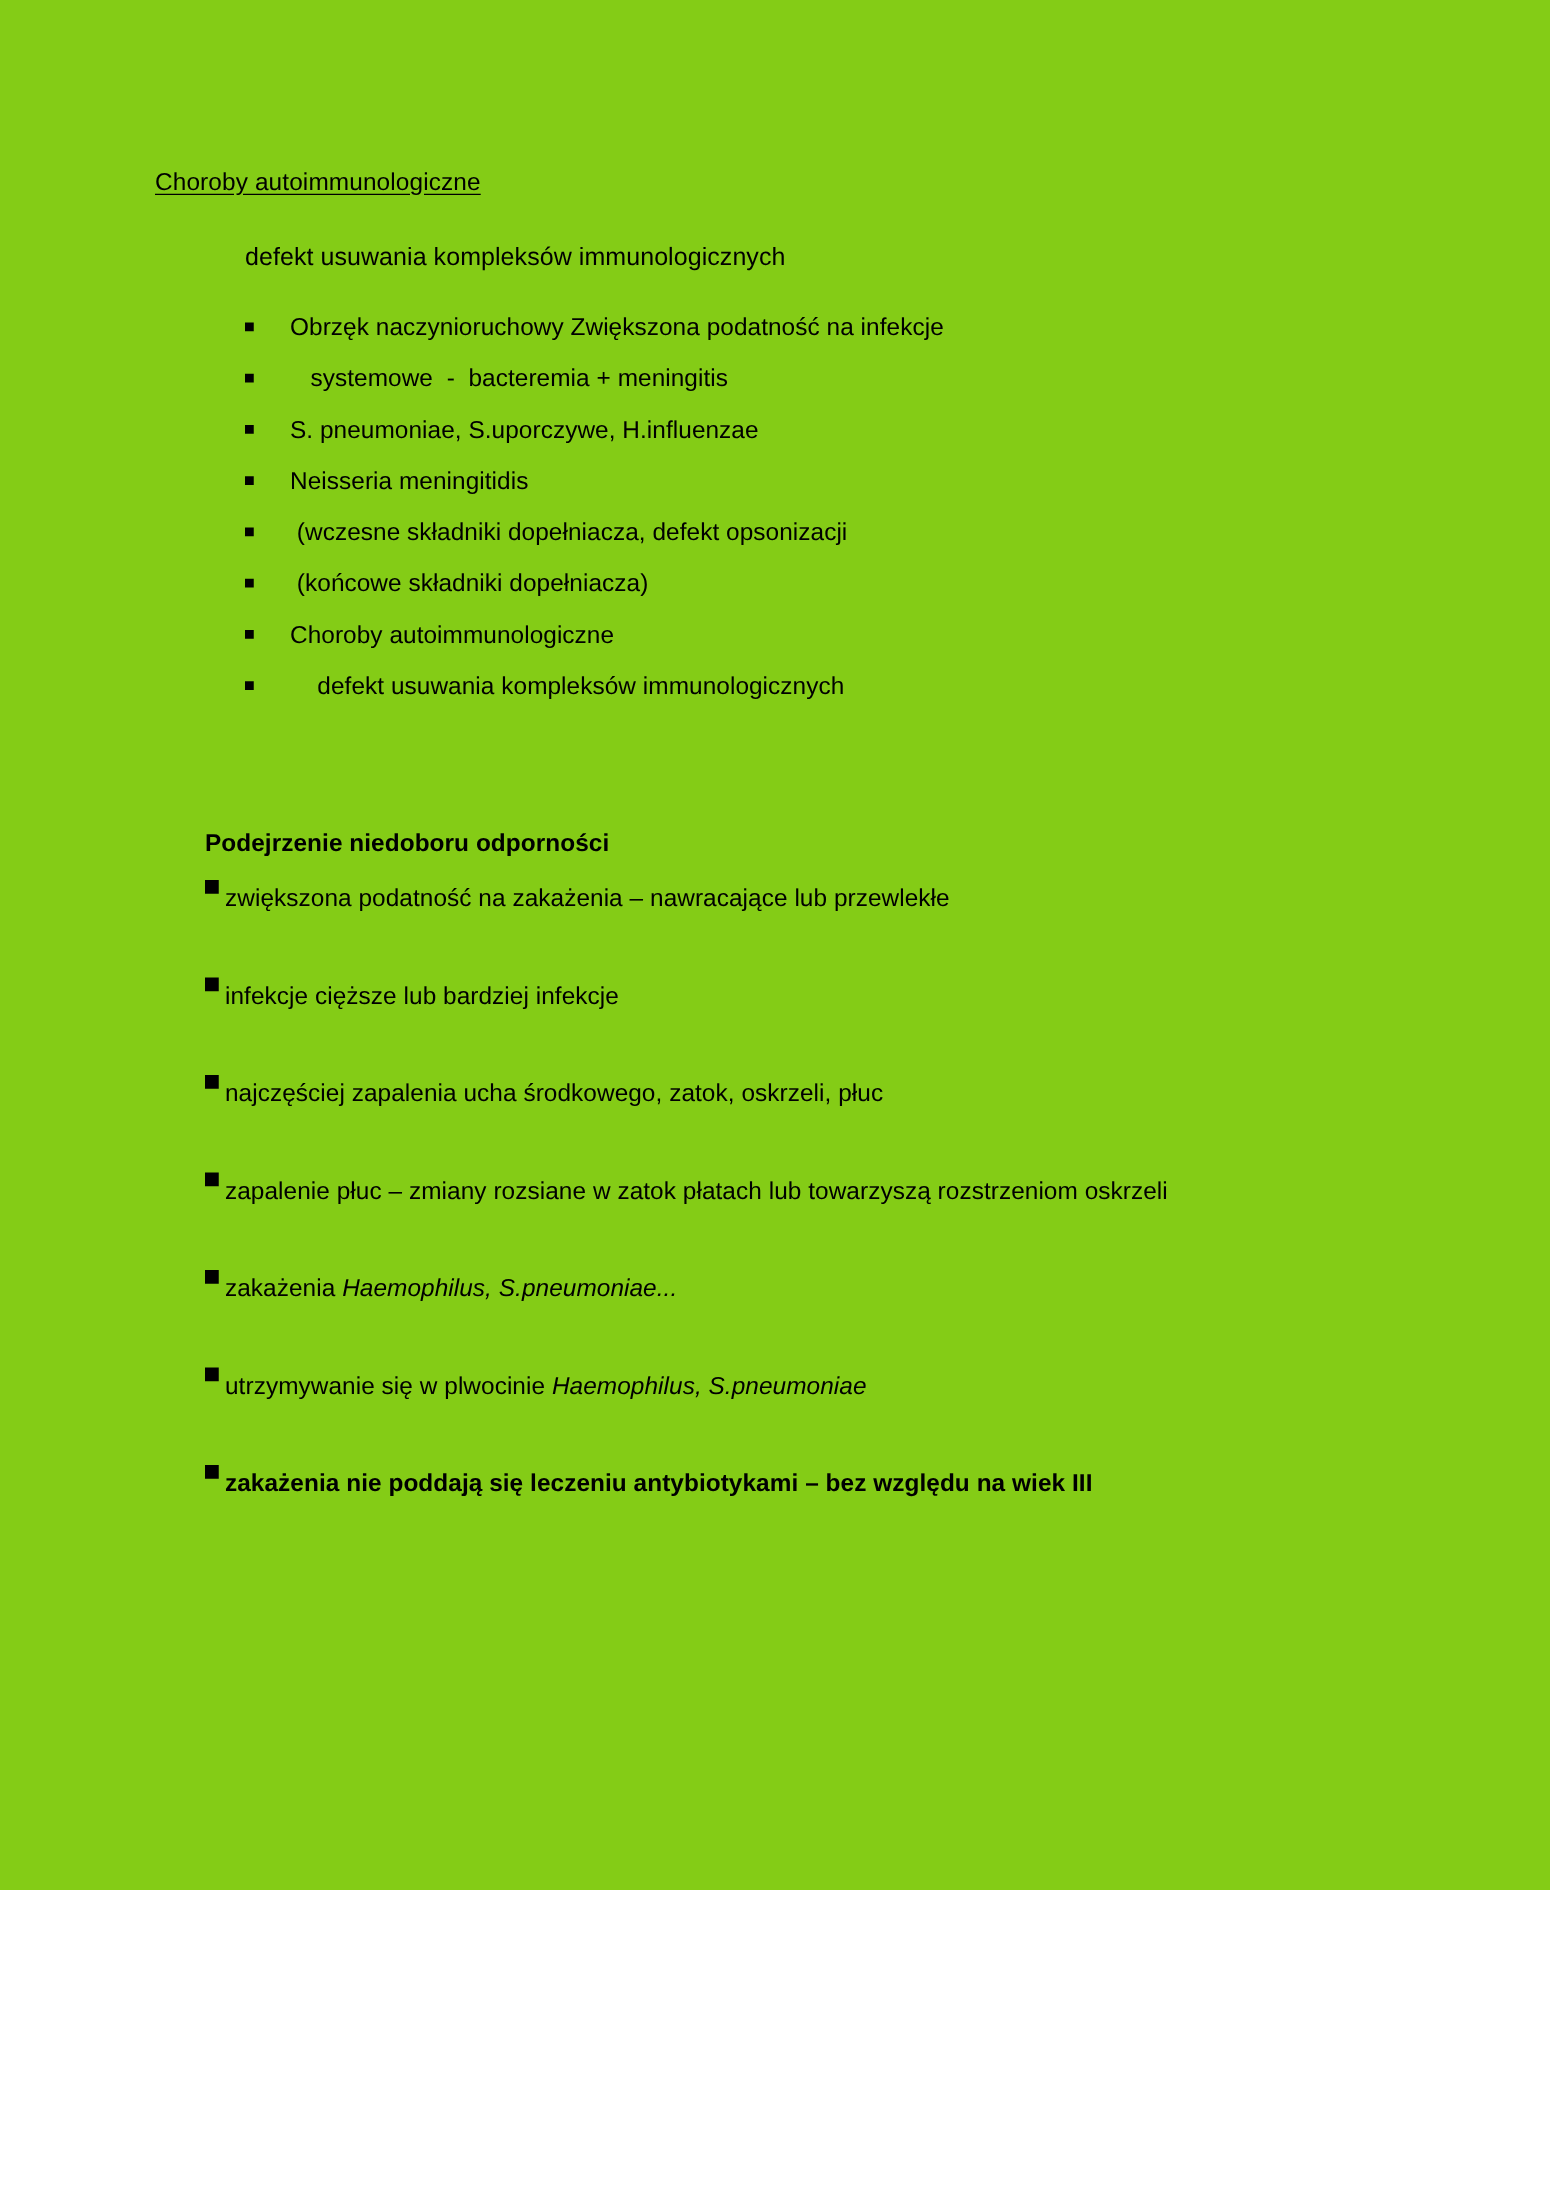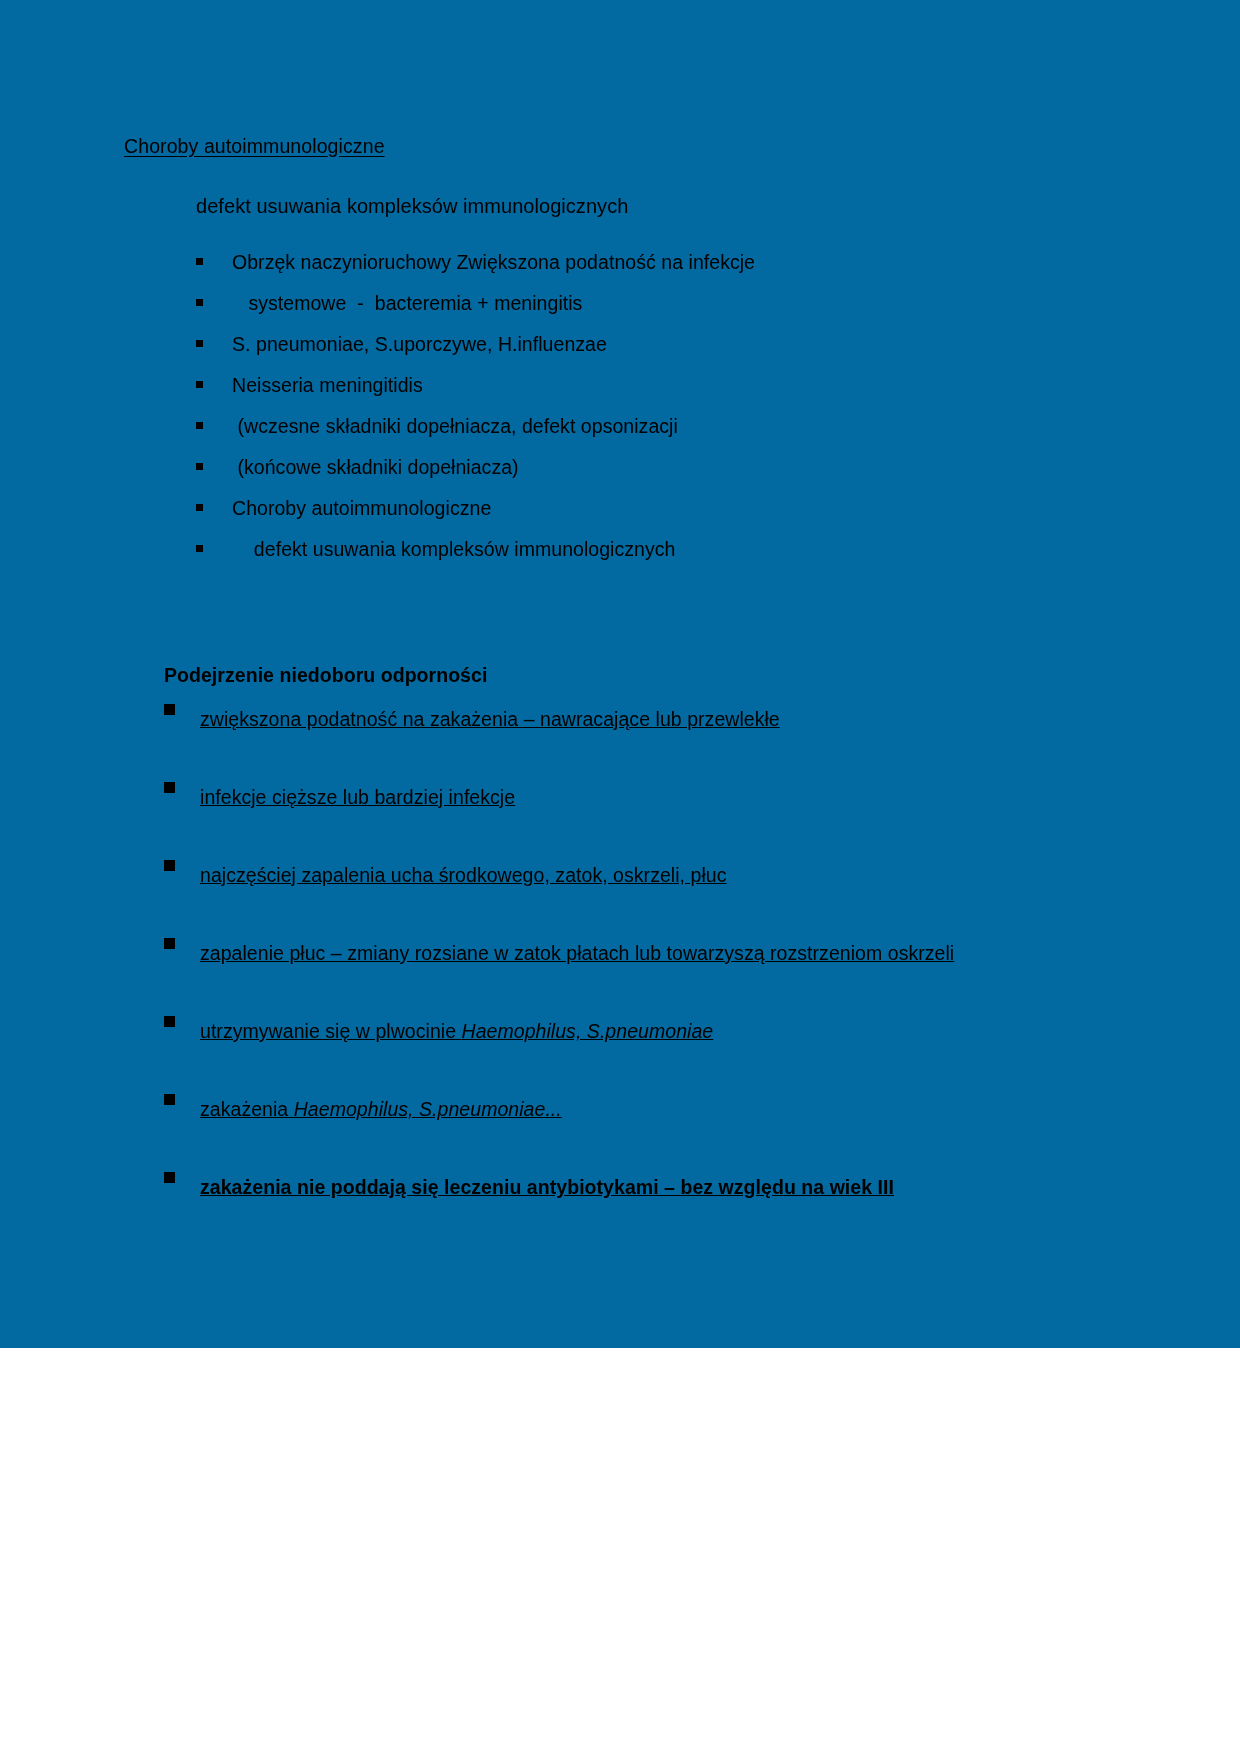--- a/index.html
+++ b/index.html
@@ -10,22 +10,22 @@
   body {
     width: 1240px;
     height: 1754px;
     font-family: "Liberation Sans", sans-serif;
     color: #000000;
     -webkit-font-smoothing: antialiased;
   }
   .page {
     position: relative;
     width: 1240px;
-    height: 1348px;
-    background: #0369a1;
+    height: 1512px;
+    background: #84cc16;
     box-sizing: border-box;
   }
   .doc {
     position: absolute;
     left: 0;
     top: 0;
     width: 1240px;
   }
 
   
@@ -107,25 +107,24 @@
   }
   .list-b .marker {
     position: absolute;
     left: 0;
     top: 7px;
     width: 11px;
     height: 11px;
     background: #000000;
   }
   .list-b .txt {
-    margin-left: 36px;
+    margin-left: 16px;
     font-size: 19.5px;
     line-height: 45px;
     letter-spacing: 0.05px;
-    text-decoration: underline;
   }
   .list-b .txt.bold { font-weight: bold; }
   .list-b .txt i { font-style: italic; }
   .list-b .row.wrap .txt { line-height: 45px; }
 </style>
 </head>
 <body>
 
 <div class="page">
   <div class="doc">
@@ -189,32 +188,32 @@
       </div>
 
       <div class="row wrap">
         <span class="marker"></span>
         <div class="txt">zapalenie płuc – zmiany rozsiane w zatok płatach lub towarzyszą rozstrzeniom oskrzeli</div>
       </div>
 
       <div class="row">
         <span class="marker"></span>
         <div class="txt">
+          <span> zakażenia </span><i>Haemophilus, S.pneumoniae...</i>
+        </div>
+      </div>
+
+      <div class="row">
+        <span class="marker"></span>
+        <div class="txt">
           <span>utrzymywanie się w plwocinie </span><i>Haemophilus, S.pneumoniae</i>
         </div>
       </div>
 
       <div class="row">
         <span class="marker"></span>
-        <div class="txt">
-          <span> zakażenia </span><i>Haemophilus, S.pneumoniae...</i>
-        </div>
-      </div>
-
-      <div class="row">
-        <span class="marker"></span>
         <div class="txt bold">zakażenia nie poddają się leczeniu antybiotykami – bez względu na wiek III</div>
       </div>
 
     </div>
 
   </div>
 </div>
 
 </body></html>

